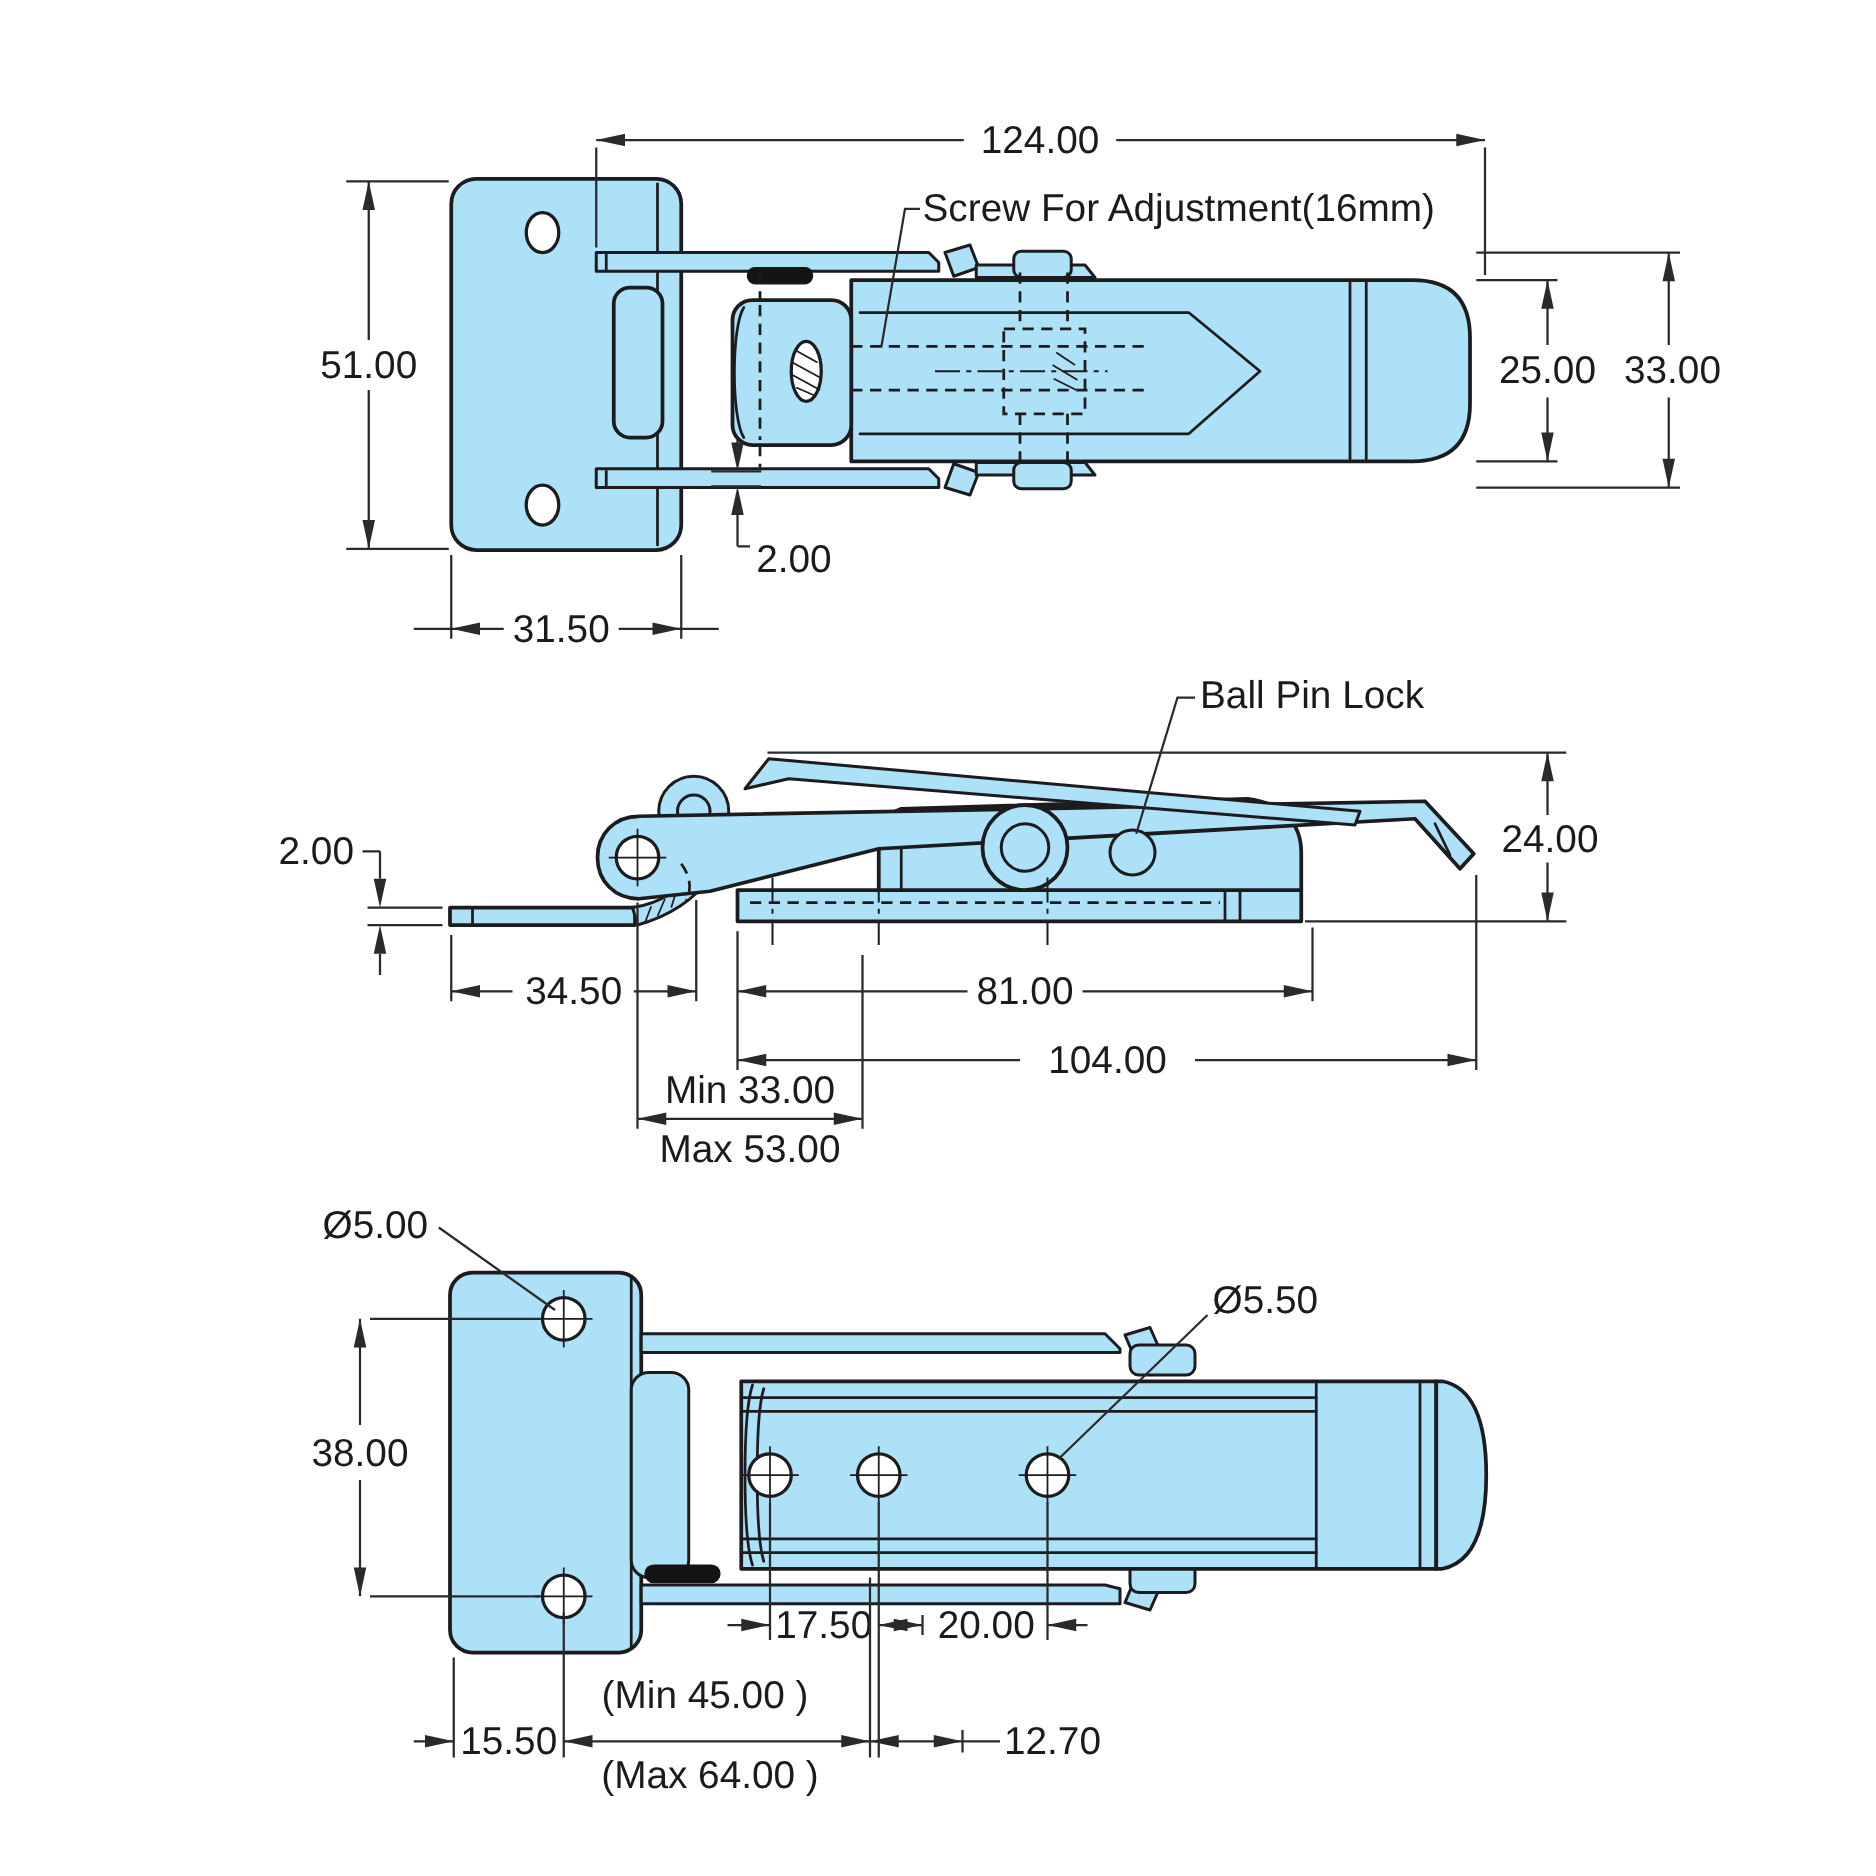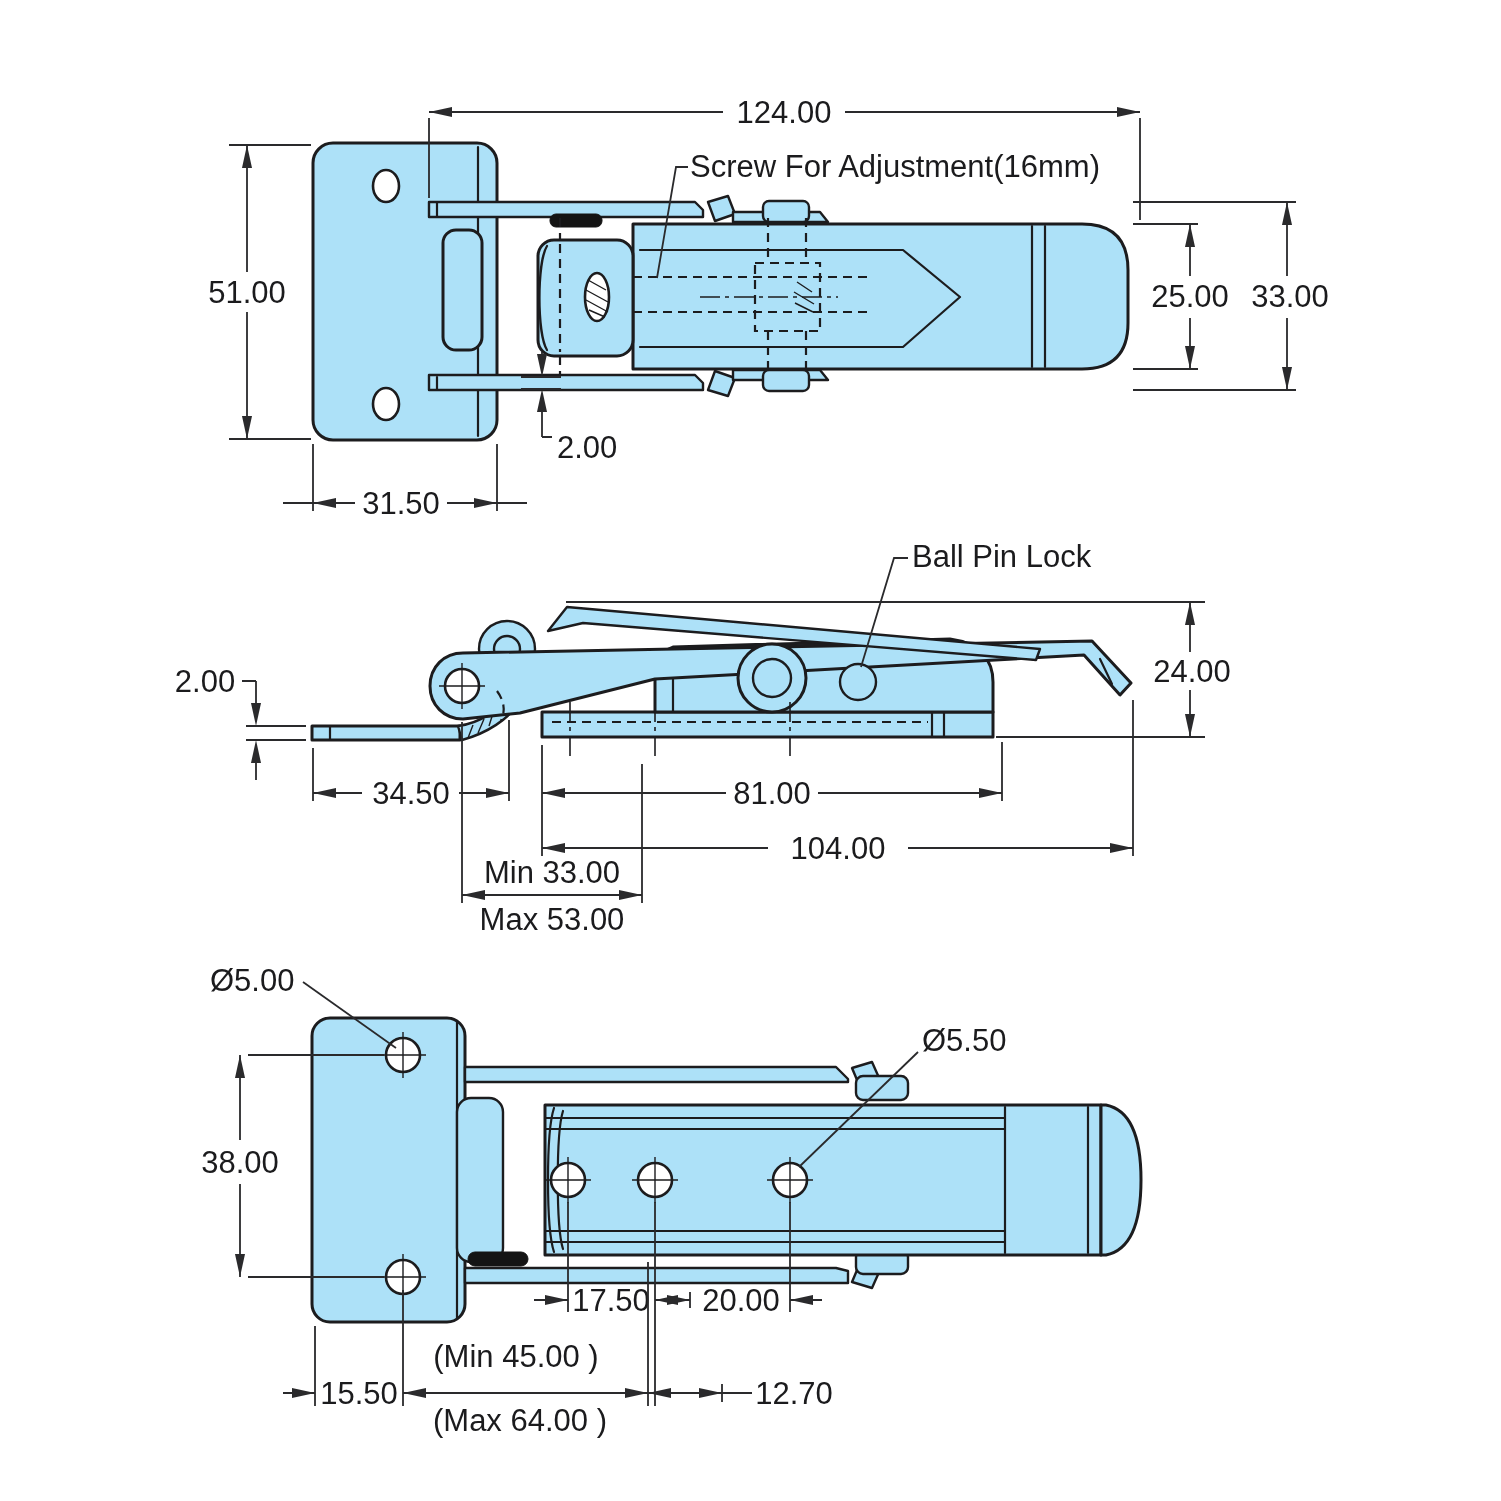--- a/index.html
+++ b/index.html
@@ -2,21 +2,21 @@
 <html style="--part-fill: #ADE1F8; --line: #1c1c1e; --bg: #ffffff;"><head>
 <meta charset="utf-8">
 <style>
   :root{
     --part-fill:#ADE1F8;
     --line:#1c1c1e;
     --dim:#2a2a2c;
     --bg:#ffffff;
   }
   html,body{margin:0;padding:0;background:var(--bg);}
-  .stage{width:1442px;height:1501px;background:var(--bg);position:relative;font-family:"Liberation Sans",sans-serif;}
+  .stage{width:1442px;height:1501px;background:var(--bg);position:relative;font-family:"Liberation Sans",sans-serif;padding-left:48px;}
   svg{display:block}
   .part{fill:var(--part-fill);stroke:var(--line);stroke-width:3;stroke-linejoin:round;}
   .part2{fill:var(--part-fill);stroke:var(--line);stroke-width:2.4;stroke-linejoin:round;}
   .edge{fill:none;stroke:var(--line);stroke-width:2.2;stroke-linejoin:round;stroke-linecap:round;}
   .hole{fill:#ffffff;stroke:var(--line);stroke-width:2.6;}
   .blackpiece{fill:#141414;stroke:#141414;}
   .hid{fill:none;stroke:var(--line);stroke-width:2.2;stroke-dasharray:9 6;}
   .cl{fill:none;stroke:var(--line);stroke-width:1.6;stroke-dasharray:20 5 4 5;}
   .dim{fill:none;stroke:var(--dim);stroke-width:1.8;}
   .arr{fill:var(--dim);stroke:none;}

